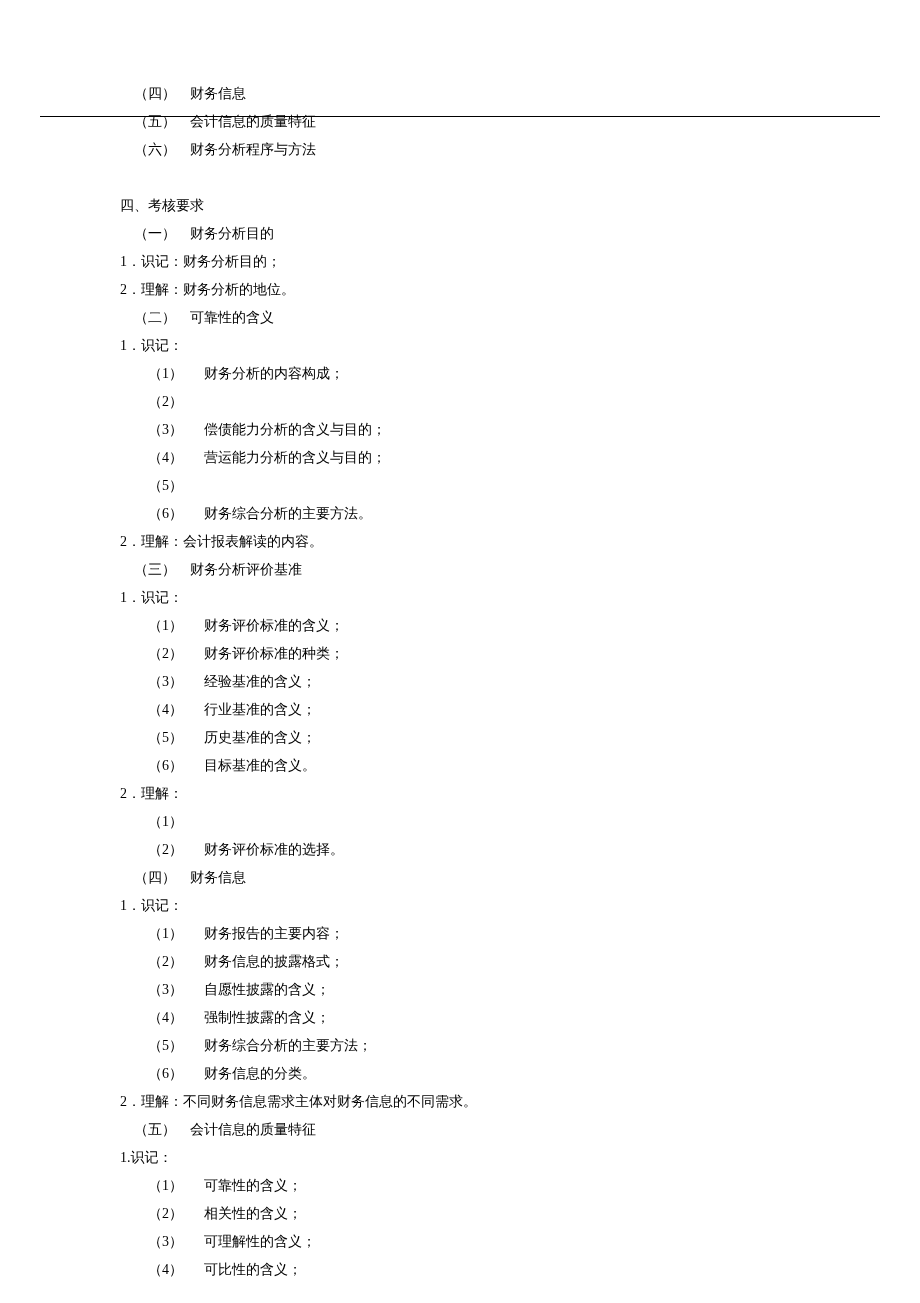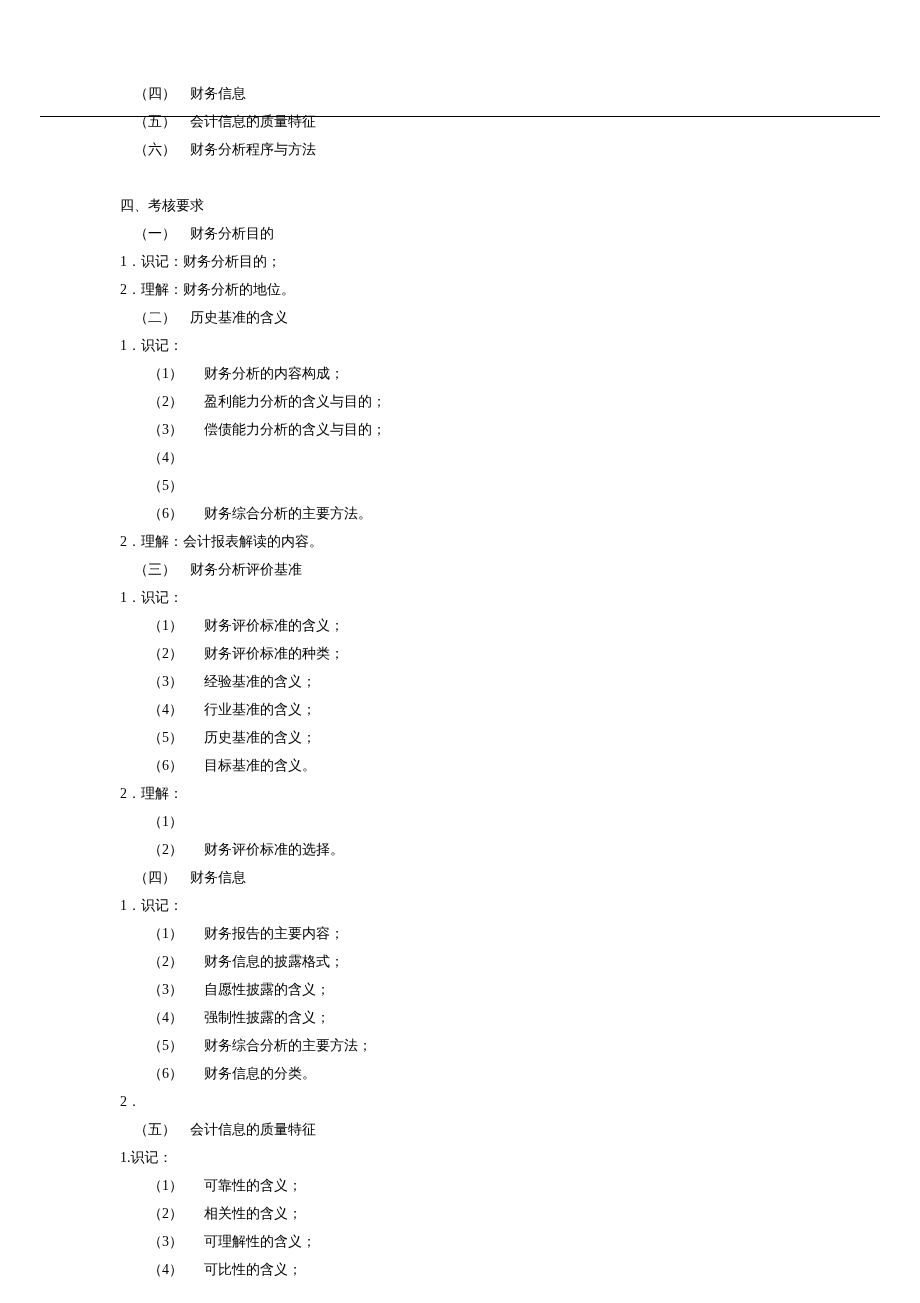--- a/index.html
+++ b/index.html
@@ -67,41 +67,41 @@
     <span>1．</span>
     <span>识记：财务分析目的；</span>
   </div>
   <div class="row lvl1">
     <span>2．</span>
     <span>理解：财务分析的地位。</span>
   </div>
 
   <div class="row lvl2">
     <span class="marker">（二）</span>
-    <span>历史基准的含义</span>
+    <span>可靠性的含义</span>
   </div>
   <div class="row lvl1">
     <span>1．</span>
     <span>识记：</span>
   </div>
   <div id="s2l1">
       <div class="row lvl3">
         <span class="marker">（1）</span>
         <span>财务分析的内容构成；</span>
       </div>
       <div class="row lvl3">
         <span class="marker">（2）</span>
-        <span>盈利能力分析的含义与目的；</span>
       </div>
       <div class="row lvl3">
         <span class="marker">（3）</span>
         <span>偿债能力分析的含义与目的；</span>
       </div>
       <div class="row lvl3">
         <span class="marker">（4）</span>
+        <span>营运能力分析的含义与目的；</span>
       </div>
       <div class="row lvl3">
         <span class="marker">（5）</span>
       </div>
       <div class="row lvl3">
         <span class="marker">（6）</span>
         <span>财务综合分析的主要方法。</span>
       </div>
     </div>
   <div class="row lvl1">
@@ -186,20 +186,21 @@
         <span class="marker">（5）</span>
         <span>财务综合分析的主要方法；</span>
       </div>
       <div class="row lvl3">
         <span class="marker">（6）</span>
         <span>财务信息的分类。</span>
       </div>
     </div>
   <div class="row lvl1">
     <span>2．</span>
+    <span>理解：不同财务信息需求主体对财务信息的不同需求。</span>
   </div>
 
   <div class="row lvl2">
     <span class="marker">（五）</span>
     <span>会计信息的质量特征</span>
   </div>
   <div class="row lvl1">
     <span>1.</span>
     <span>识记：</span>
   </div>

